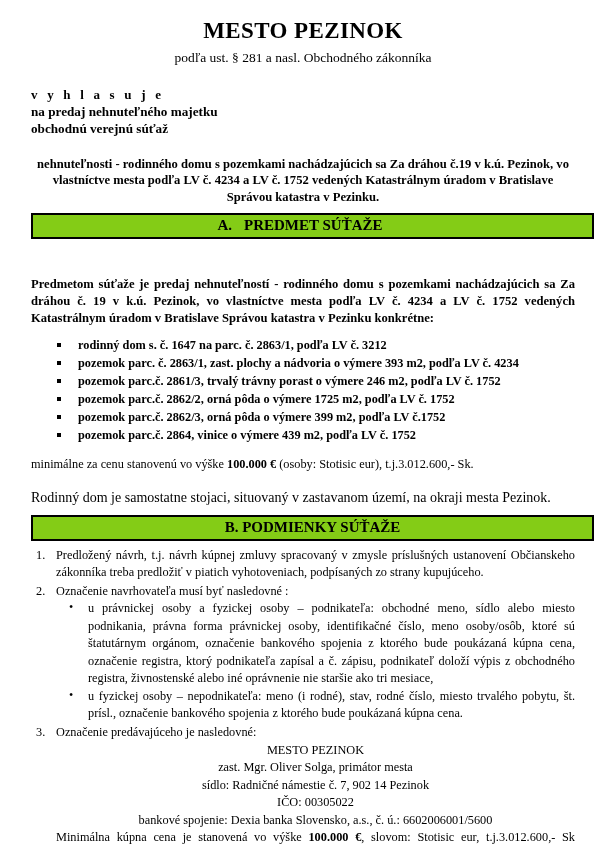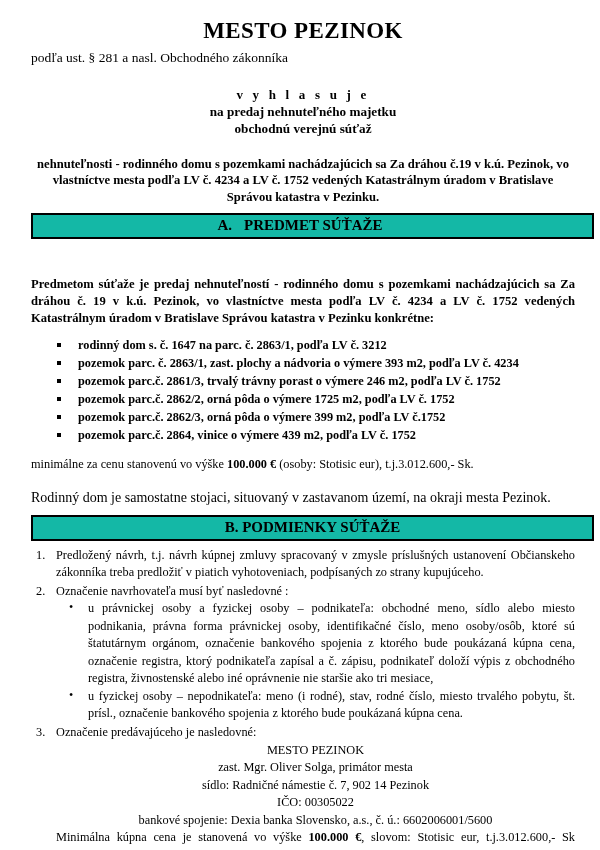--- a/index.html
+++ b/index.html
@@ -28,28 +28,27 @@
   
   .doc-title {
     text-align: center;
     font-size: 23px;
     font-weight: bold;
     letter-spacing: 0.4px;
     line-height: 1.15;
     margin: 4px 0 0 0;
   }
   .doc-subtitle {
-    text-align: left;
+    text-align: center;
     font-size: 13.5px;
     font-weight: normal;
     line-height: 1.2;
     margin: 6px 0 0 0;
   }
   .announce-block {
-    text-align: center;
     margin-top: 19px;
     font-weight: bold;
     font-size: 13.2px;
     line-height: 1.32;
   }
   .announce-spaced {
     letter-spacing: 3.2px;
     font-size: 13px;
   }
 
@@ -59,21 +58,21 @@
     font-size: 12.6px;
     font-weight: bold;
     line-height: 1.33;
     text-align: center;
   }
 
   
   .section-bar {
     margin: 7px 6px 0 31px;
     border: 2px solid #000000;
-    background: #14b8a6;
+    background: #84cc16;
     text-align: center;
     font-size: 15px;
     font-weight: bold;
     line-height: 1.0;
     padding: 3px 0 4px 0;
     box-sizing: border-box;
   }
   .bar-wrap {
     padding: 0 25px 0 0;
   }

